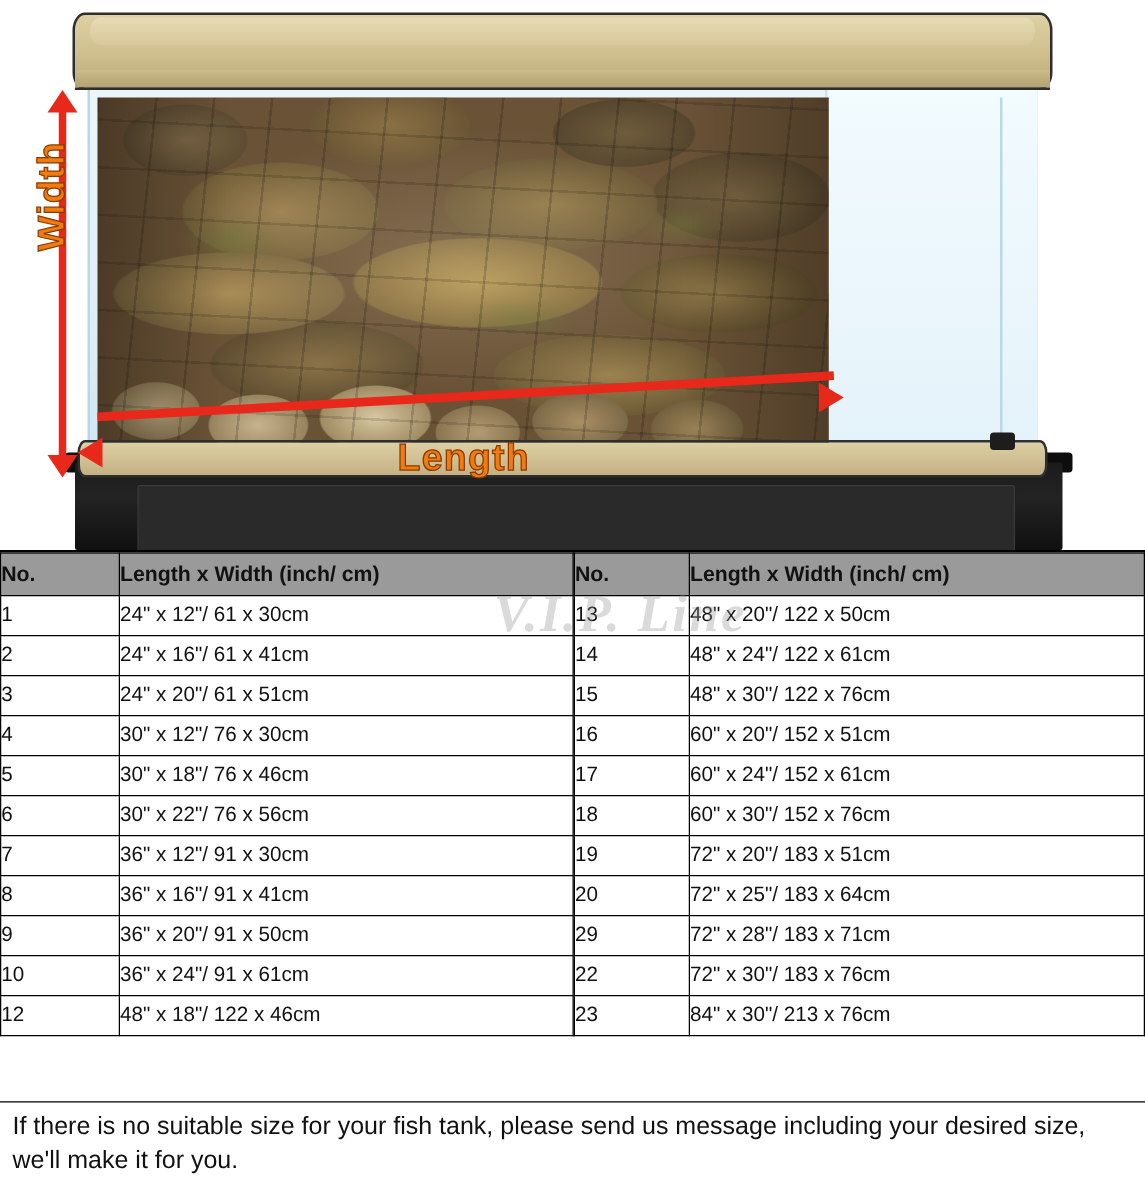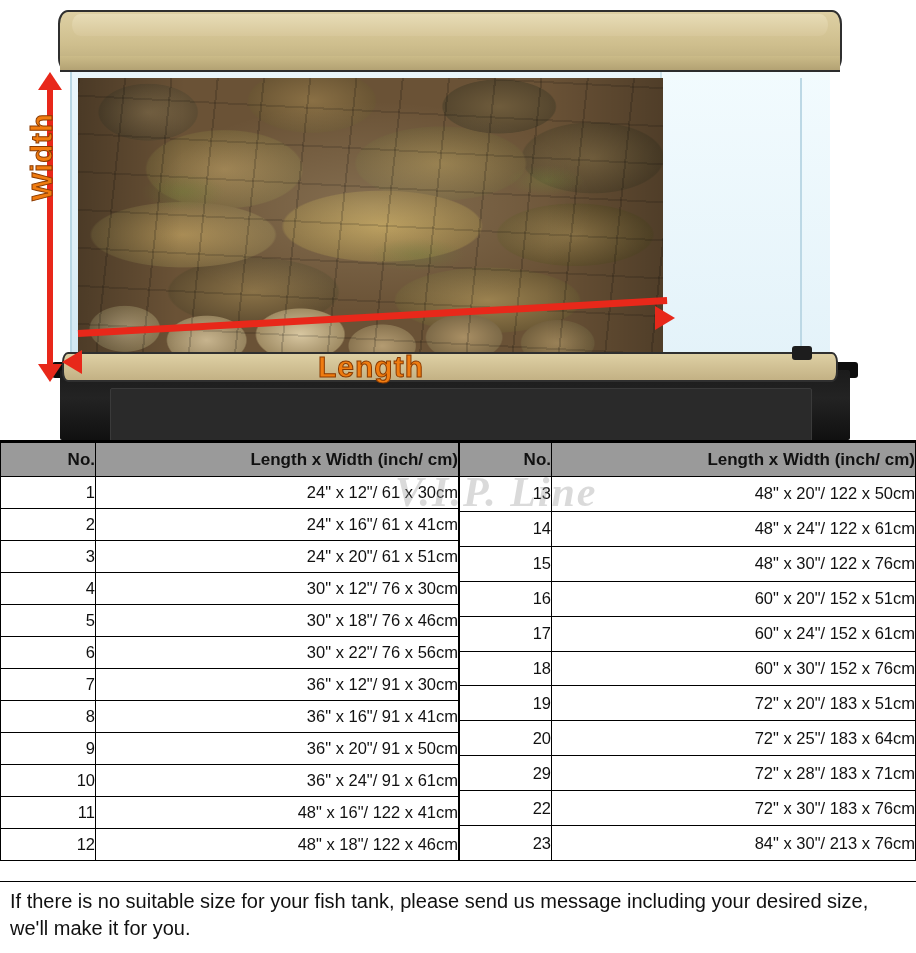--- a/index.html
+++ b/index.html
@@ -168,21 +168,21 @@
   table{
     border-collapse:collapse;
     table-layout:fixed;
   }
   .tbl-left{width:459px;}
   .tbl-right{width:457px;}
   th,td{
     border:1px solid #000;
     font-size:16.5px;
     color:#111;
-    text-align:right;
+    text-align:left;
     height:31px;
     padding:0;
   }
   thead th{
     background:#9a9a9a;
     color:#111;
     font-weight:bold;
     font-size:17px;
     height:33px;
   }
@@ -298,24 +298,20 @@
           </tr>
         <tr>
             <td>9</td>
             <td>36" x 20"/ 91 x 50cm</td>
           </tr>
         <tr>
             <td>10</td>
             <td>36" x 24"/ 91 x 61cm</td>
           </tr>
         <tr>
-            <td>11</td>
-            <td>48" x 16"/ 122 x 41cm</td>
-          </tr>
-        <tr>
             <td>12</td>
             <td>48" x 18"/ 122 x 46cm</td>
           </tr>
       </tbody>
     </table>
 
     <table class="tbl-right">
       <colgroup>
           <col class="col-no">
           <col class="col-size">

